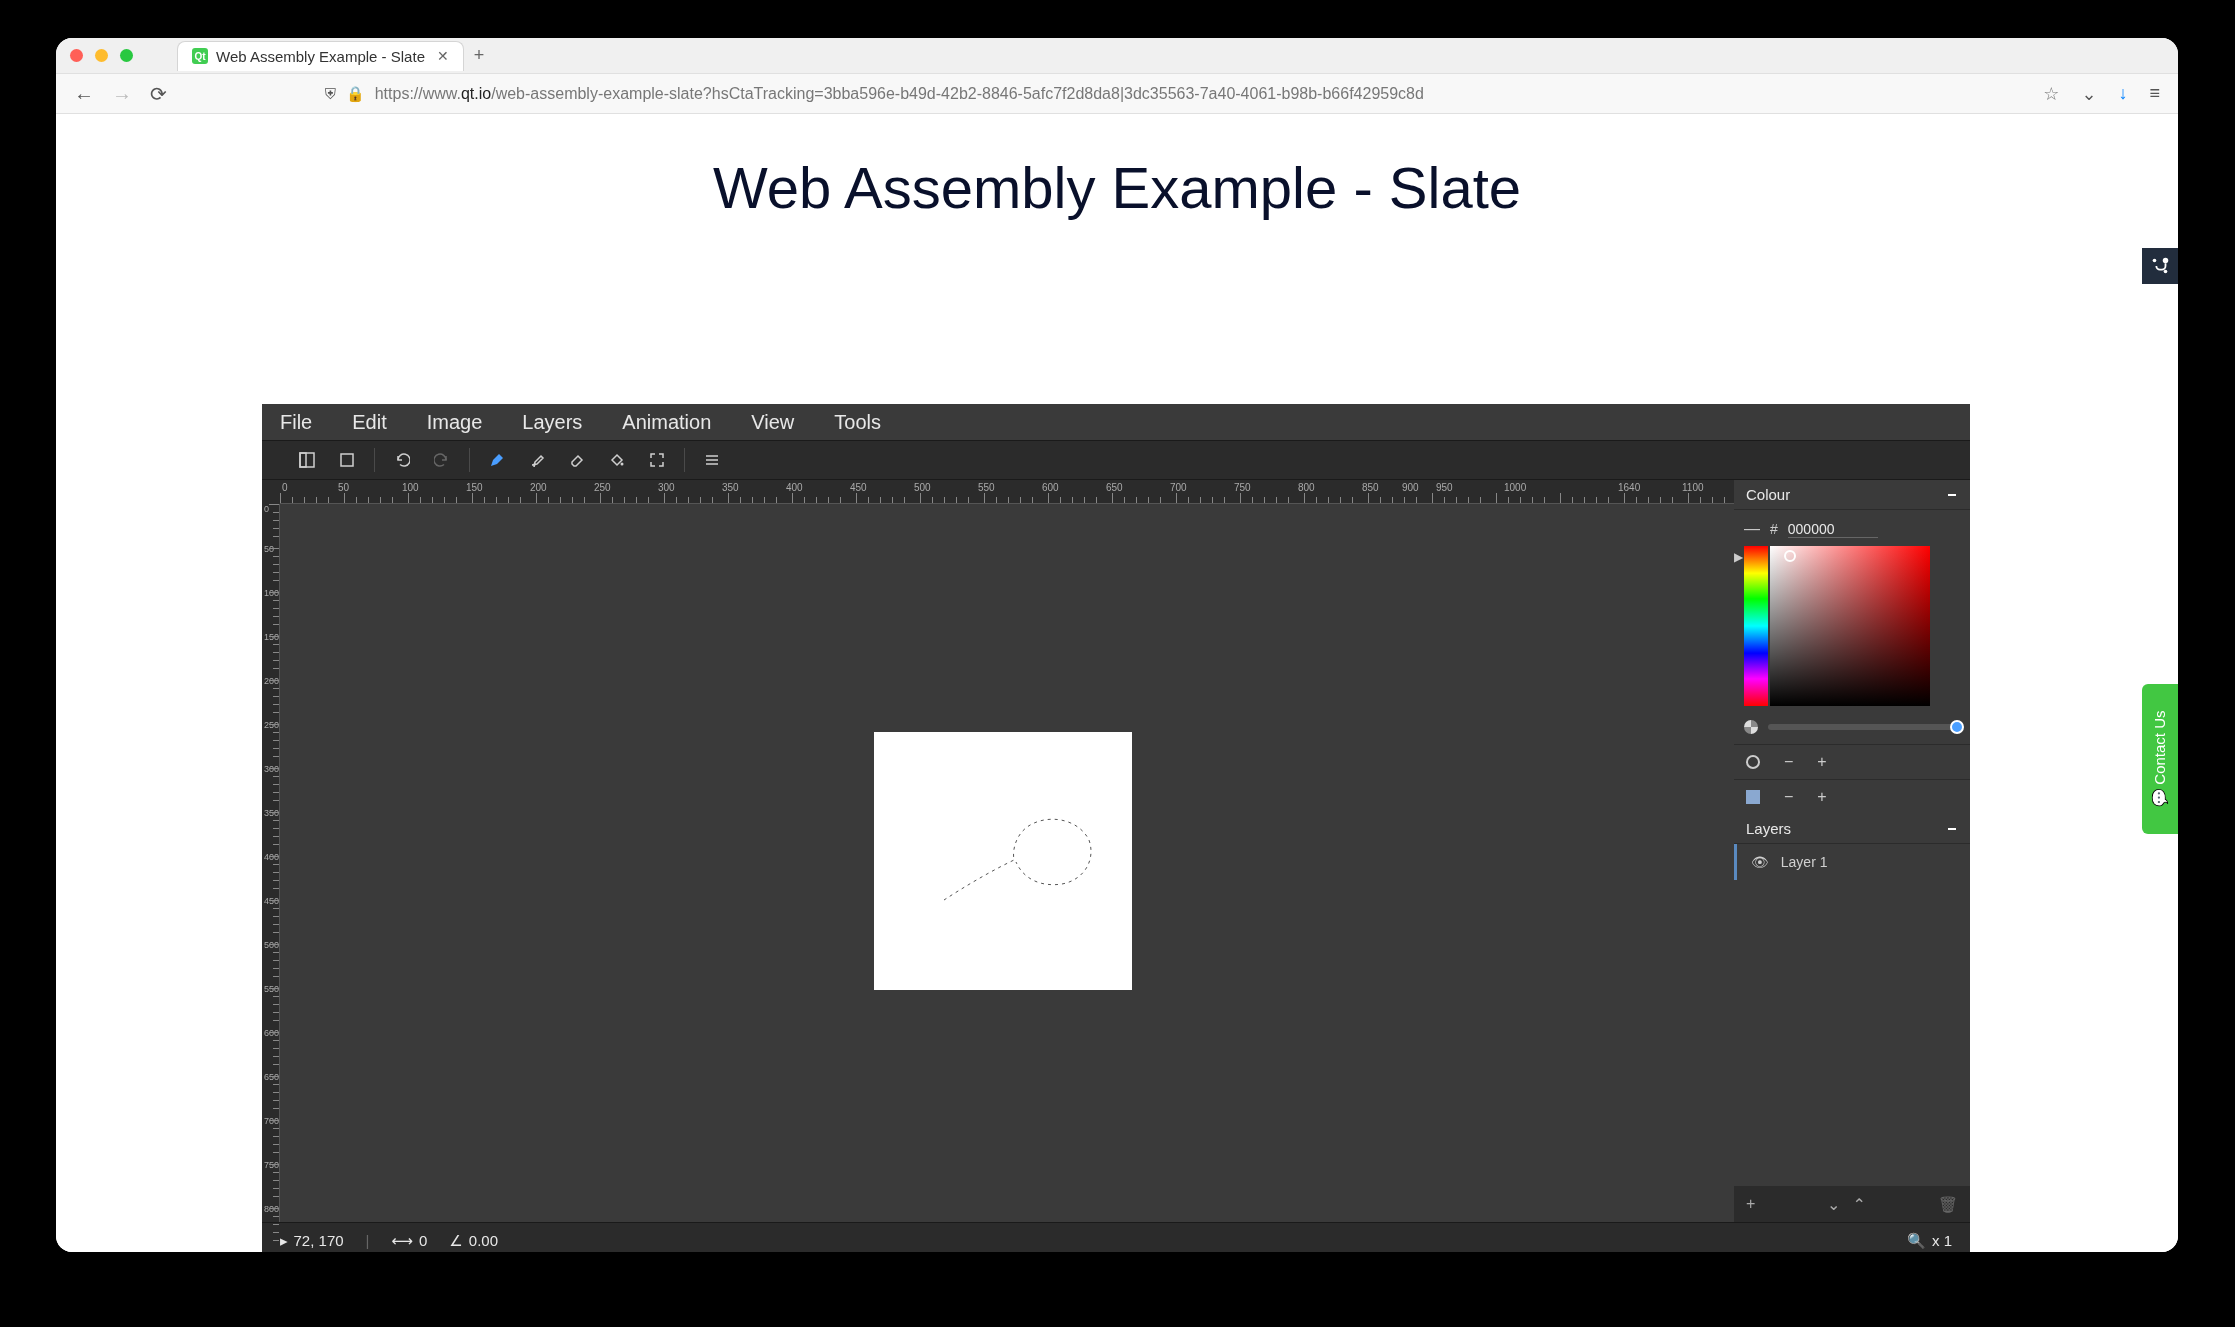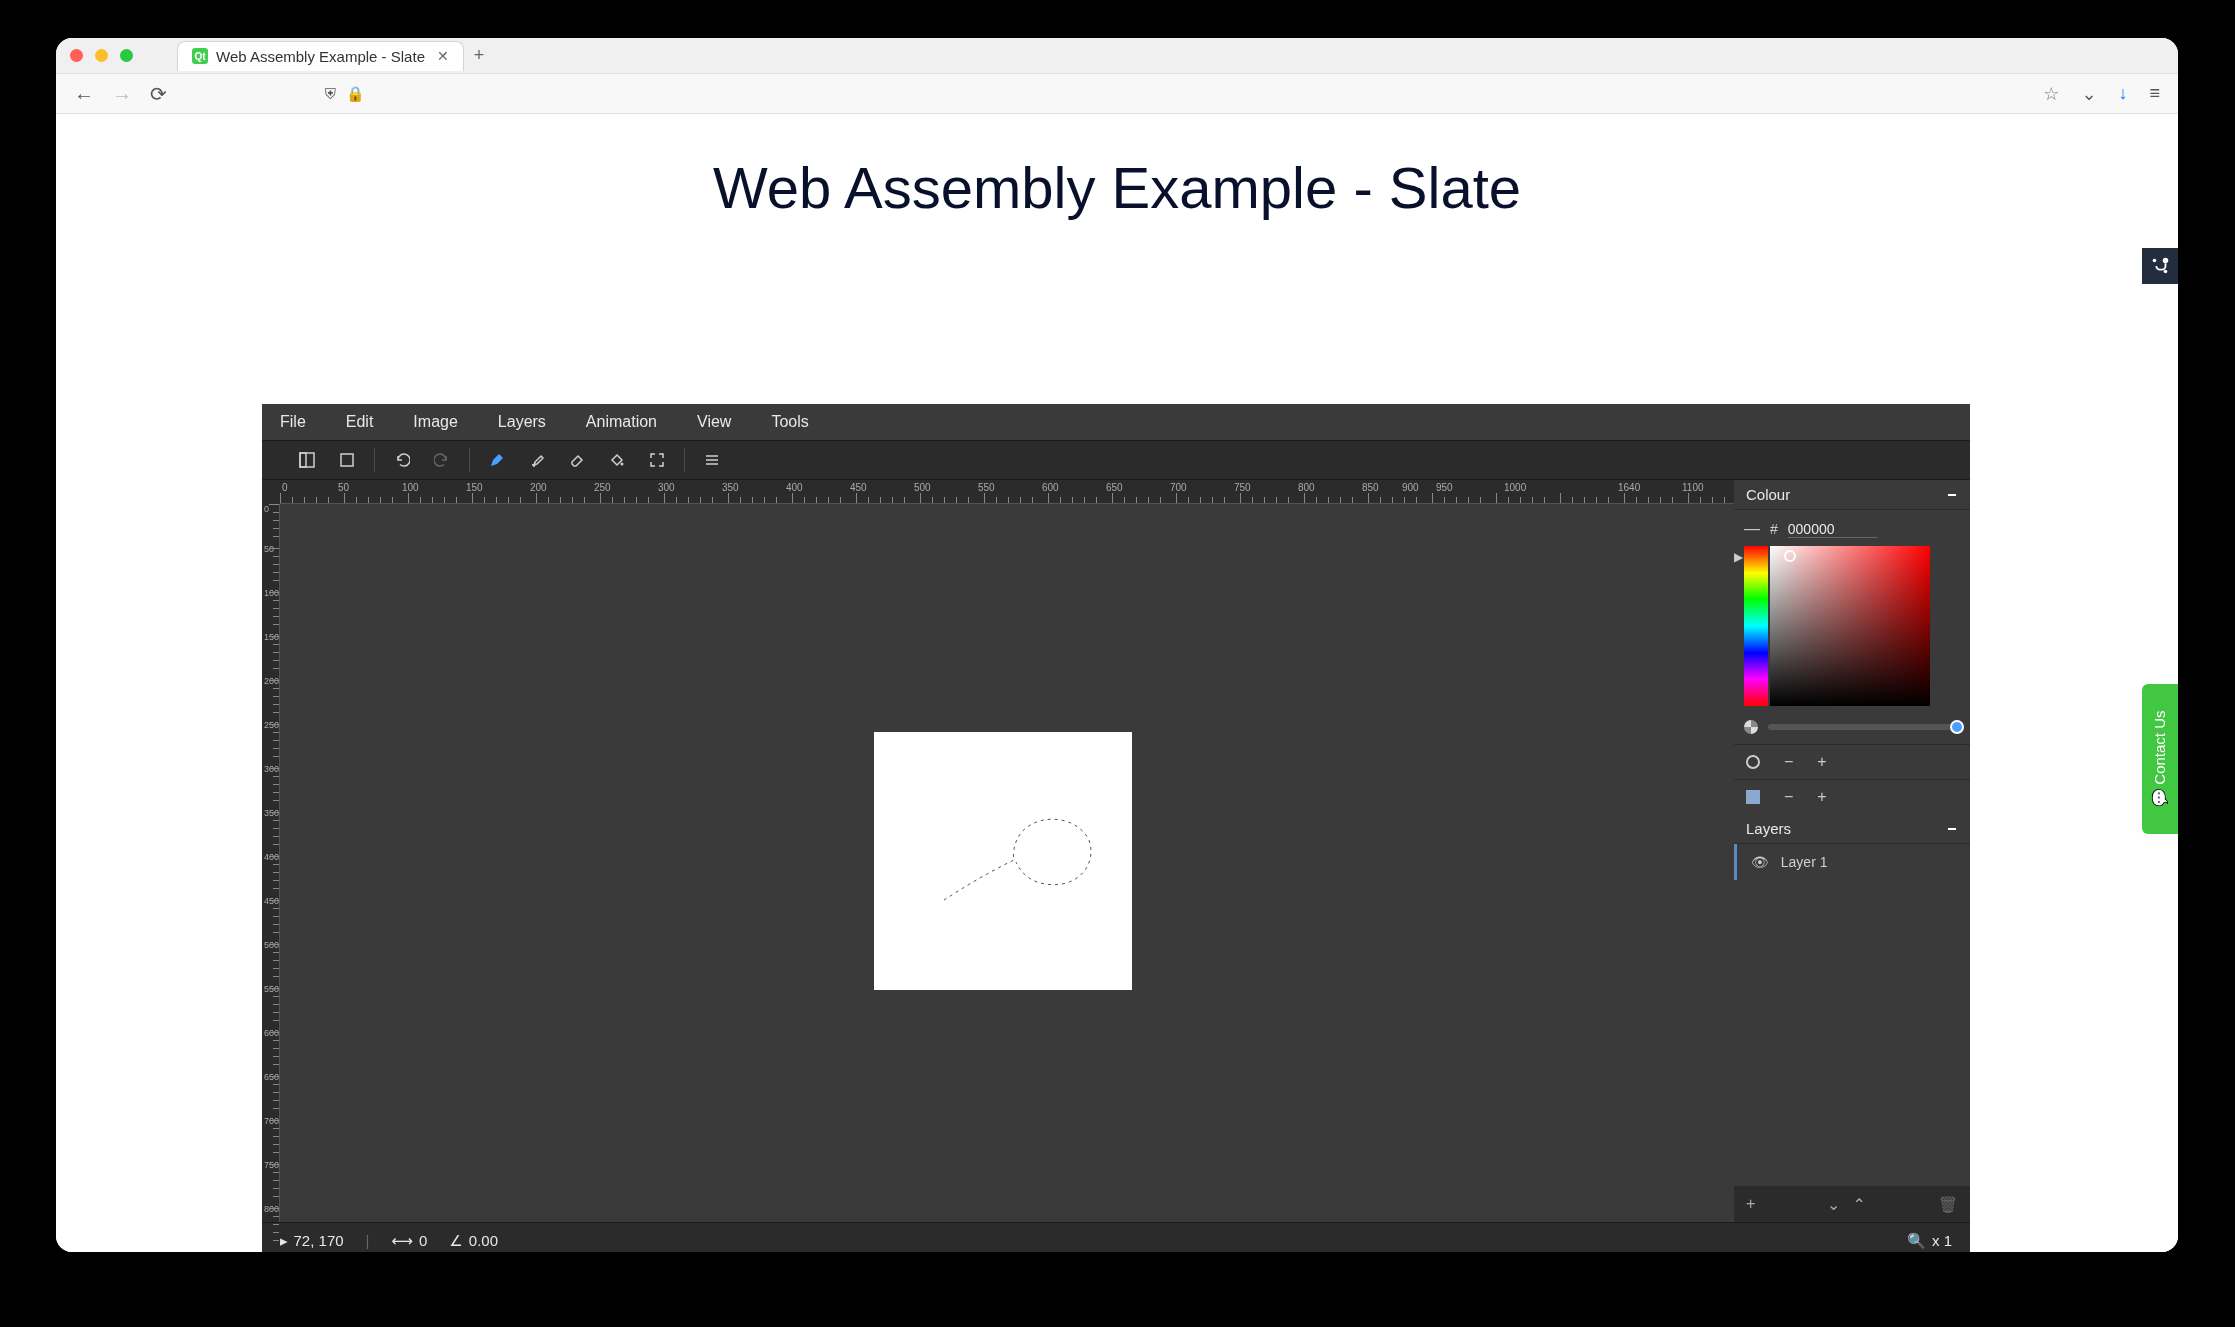--- a/index.html
+++ b/index.html
@@ -26,21 +26,21 @@
 .right-icons { display: flex; align-items: center; gap: 22px; color: #555; font-size: 18px; }
 .star { color: #777; }
 .dl { color: #0a84ff; }
 .page { position: relative; height: calc(100% - 76px); background: #fff; overflow: hidden; }
 .page-title { text-align: center; font-size: 58px; color: #09102b; margin-top: 40px; font-weight: 500; }
 .hubspot { position: absolute; right: 0; top: 134px; width: 36px; height: 36px; background: #222d3d; display: flex; align-items: center; justify-content: center; }
 .hubspot svg { width: 22px; height: 22px; fill: #fff; }
 .contact-tab { position: absolute; right: 0; top: 570px; width: 36px; height: 150px; background: #42c742; border-radius: 6px 0 0 6px; display: flex; align-items: center; justify-content: center; }
 .contact-tab span { transform: rotate(-90deg); color: #fff; font-size: 15px; white-space: nowrap; font-weight: 500; }
 .slate-app { position: absolute; left: 206px; top: 290px; width: 1708px; height: 854px; background: #3a3a3a; }
-.menubar { height: 36px; background: #3a3a3a; display: flex; align-items: center; padding: 0 18px; gap: 40px; color: #e8e8e8; font-size: 16px; }
+.menubar { height: 36px; background: #3a3a3a; display: flex; align-items: center; padding: 0 18px; gap: 40px; color: #e8e8e8; font-size: 20px; }
 .menubar span { cursor: default; }
 .toolbar { height: 40px; background: #2b2b2b; border-top: 1px solid #1a1a1a; border-bottom: 1px solid #1a1a1a; display: flex; align-items: center; padding: 0 18px; }
 .tb-group { display: flex; align-items: center; gap: 22px; padding: 0 18px; }
 .tb-sep { width: 1px; height: 24px; background: #4a4a4a; }
 .tb-icon { width: 18px; height: 18px; display: flex; align-items: center; justify-content: center; color: #cfcfcf; }
 .tb-icon svg { width: 16px; height: 16px; fill: currentColor; }
 .tb-icon.active { color: #4a9eff; }
 .tb-icon.disabled { color: #666; }
 .slate-body { display: flex; height: calc(100% - 112px); }
 .canvas-area { flex: 1; position: relative; }
@@ -114,20 +114,23 @@
     </div>
   </div>
 
   <div class="addrbar">
     <span class="nav-btn">←</span>
     <span class="nav-btn disabled">→</span>
     <span class="nav-btn">⟳</span>
     <div class="url-area">
       <span class="shield-icon">⛨</span>
       <span class="lock-icon">🔒</span>
+      <span class="url">
+        <span>https://www.</span><span class="host">qt.io</span><span>/web-assembly-example-slate?hsCtaTracking=3bba596e-b49d-42b2-8846-5afc7f2d8da8|3dc35563-7a40-4061-b98b-b66f42959c8d</span>
+      </span>
     </div>
     <div class="right-icons">
       <span class="star">☆</span>
       <span>⌄</span>
       <span class="dl">↓</span>
       <span>≡</span>
     </div>
   </div>
 
   <div class="page">

